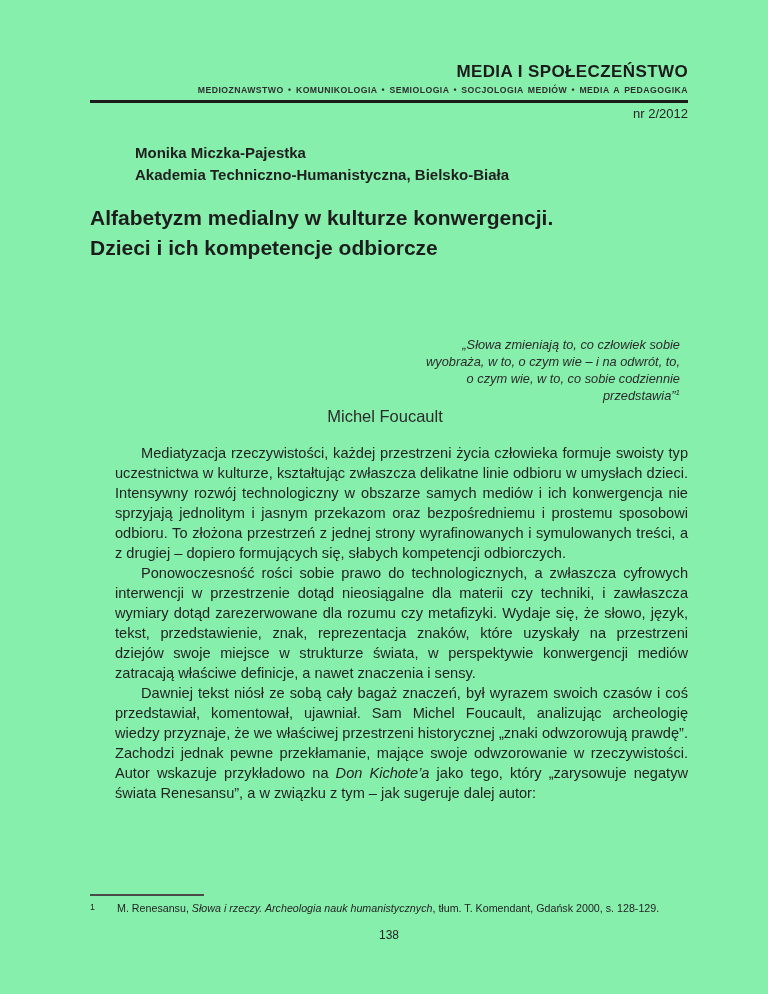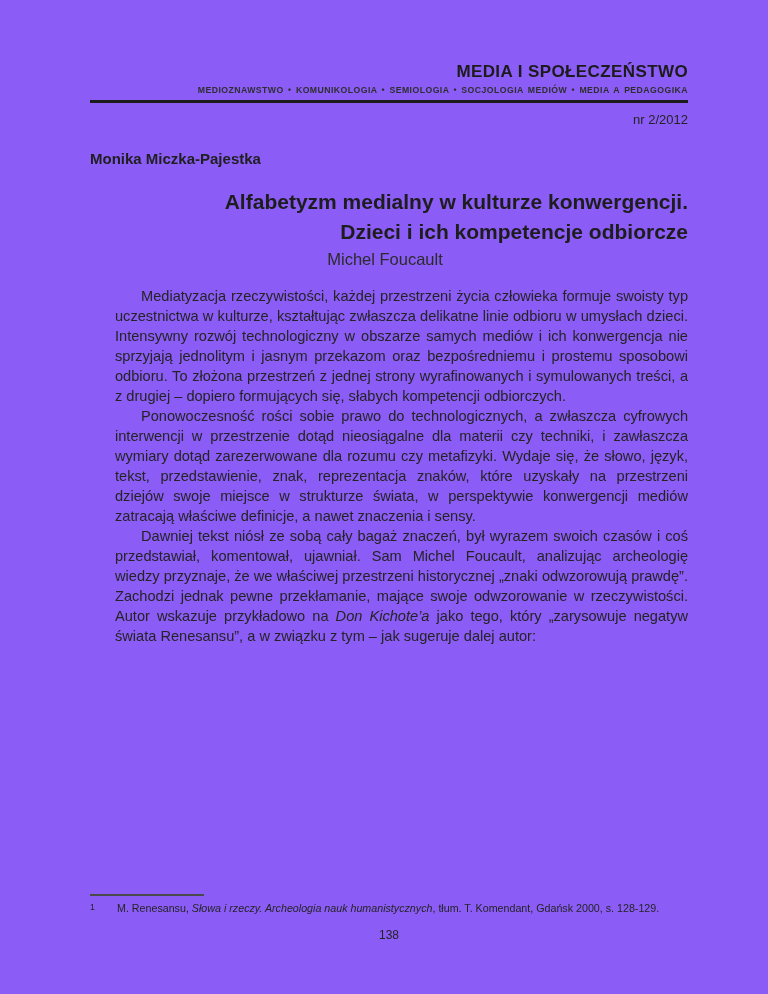--- a/index.html
+++ b/index.html
@@ -7,53 +7,54 @@
   body {
     width:768px; height:994px;
     font-family:"Liberation Sans", sans-serif;
     color:#222222;
     overflow:hidden;
   }
   .page {
     position:relative;
     width:768px; height:994px;
     padding:62px 80px 0 90px;
-    background:#8b5cf6;
+    background:#86efac;
   }
 
   
   .journal-header { text-align:right; }
   .journal-title {
     font-size:17px; font-weight:bold; letter-spacing:0.4px;
     color:#1b1b1b;
   }
   .journal-subtitle {
     margin-top:3px;
     font-size:8.7px; letter-spacing:0.45px; word-spacing:1.5px;
     color:#2e2e2e;
     font-weight:bold;
   }
   .header-rule {
     margin-top:5px; height:3px; background:#1c1c1c;
   }
   .issue-number {
-    margin-top:9px; text-align:right;
+    margin-top:3px; text-align:right;
     font-size:13px; color:#242424;
   }
 
   
   .author-block {
     margin-top:21px;
     font-weight:bold; font-size:15px; line-height:22px;
     color:#1f1f1f;
+    margin-left:45px;
   }
 
   
   .article-title {
-    margin-top:17px; text-align:right;
+    margin-top:17px; text-align:left;
     font-weight:bold; font-size:21px; line-height:30px;
     color:#1d1d1d;
   }
 
   
   .epigraph {
     margin-top:73px; padding-right:8px;
     text-align:right; font-style:italic;
     font-size:12.8px; line-height:17px;
     color:#2b2b2b;
@@ -100,27 +101,34 @@
 
   <div class="journal-header">
     <div class="journal-title">MEDIA I SPOŁECZEŃSTWO</div>
     <div class="journal-subtitle">MEDIOZNAWSTWO  •  KOMUNIKOLOGIA  •  SEMIOLOGIA  •  SOCJOLOGIA MEDIÓW  •  MEDIA A PEDAGOGIKA</div>
   </div>
   <div class="header-rule"></div>
   <div class="issue-number">nr 2/2012</div>
 
   <div class="author-block">
     <div>Monika Miczka-Pajestka</div>
+    <div>Akademia Techniczno-Humanistyczna, Bielsko-Biała</div>
   </div>
 
   <h1 class="article-title">
     <span>Alfabetyzm medialny w kulturze konwergencji.</span><br>
     <span>Dzieci i ich kompetencje odbiorcze</span>
   </h1>
 
+  <div class="epigraph">
+    <div>„Słowa zmieniają to, co człowiek sobie</div>
+    <div>wyobraża, w to, o czym wie – i na odwrót, to,</div>
+    <div>o czym wie, w to, co sobie codziennie</div>
+    <div><span>przedstawia”</span><sup>1</sup></div>
+  </div>
   <div class="epigraph-attribution">Michel Foucault</div>
 
   <div class="body-text">
     <p>Mediatyzacja rzeczywistości, każdej przestrzeni życia człowieka formuje swoisty typ uczestnictwa w kulturze, kształtując zwłaszcza delikatne linie odbioru w umysłach dzieci. Intensywny rozwój technologiczny w obszarze samych mediów i ich konwergencja nie sprzyjają jednolitym i jasnym przekazom oraz bezpośredniemu i prostemu sposobowi odbioru. To złożona przestrzeń z jednej strony wyrafinowanych i symulowanych treści, a z drugiej – dopiero formujących się, słabych kompetencji odbiorczych.</p>
     <p>Ponowoczesność rości sobie prawo do technologicznych, a zwłaszcza cyfrowych interwencji w przestrzenie dotąd nieosiągalne dla materii czy techniki, i zawłaszcza wymiary dotąd zarezerwowane dla rozumu czy metafizyki. Wydaje się, że słowo, język, tekst, przedstawienie, znak, reprezentacja znaków, które uzyskały na przestrzeni dziejów swoje miejsce w strukturze świata, w perspektywie konwergencji mediów zatracają właściwe definicje, a nawet znaczenia i sensy.</p>
     <p><span>Dawniej tekst niósł ze sobą cały bagaż znaczeń, był wyrazem swoich czasów i coś przedstawiał, komentował, ujawniał. Sam Michel Foucault, analizując archeologię wiedzy przyznaje, że we właściwej przestrzeni historycznej „znaki odwzorowują prawdę”. Zachodzi jednak pewne przekłamanie, mające swoje odwzorowanie w rzeczywistości. Autor wskazuje przykładowo na </span><span class="italic">Don Kichote’a</span><span> jako tego, który „zarysowuje negatyw świata Renesansu”, a w związku z tym – jak sugeruje dalej autor:</span></p>
   </div>
 
   <div class="footer-block">
     <div class="footnote-rule"></div>

